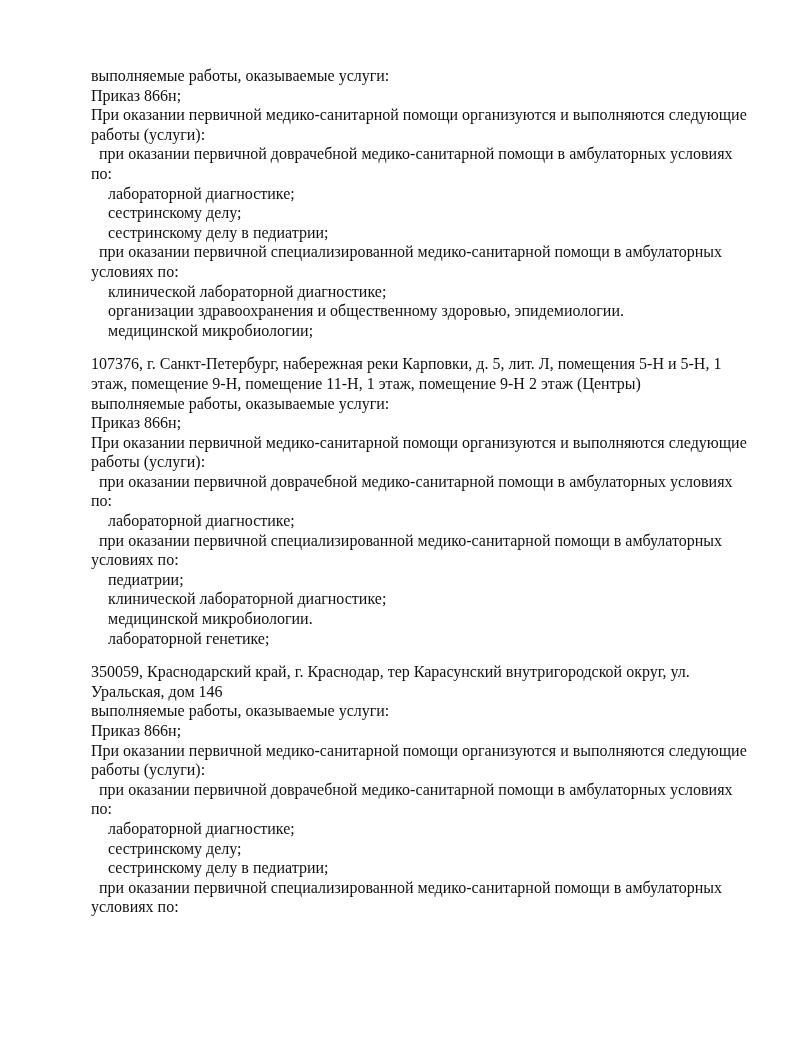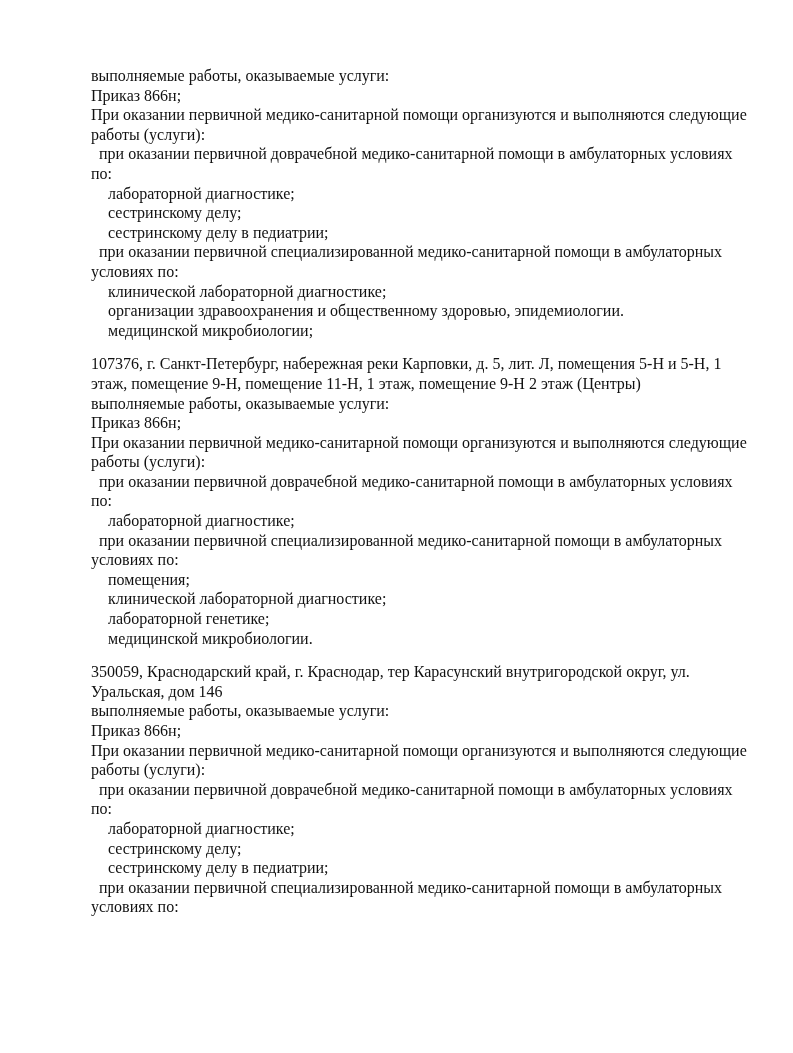--- a/index.html
+++ b/index.html
@@ -60,24 +60,24 @@
         <div class="line indent-0">этаж, помещение 9-Н, помещение 11-Н, 1 этаж, помещение 9-Н 2 этаж (Центры)</div>
         <div class="line indent-0">выполняемые работы, оказываемые услуги:</div>
         <div class="line indent-0">Приказ 866н;</div>
         <div class="line indent-0">При оказании первичной медико-санитарной помощи организуются и выполняются следующие</div>
         <div class="line indent-0">работы (услуги):</div>
         <div class="line indent-1">при оказании первичной доврачебной медико-санитарной помощи в амбулаторных условиях</div>
         <div class="line indent-0">по:</div>
         <div class="line indent-2">лабораторной диагностике;</div>
         <div class="line indent-1">при оказании первичной специализированной медико-санитарной помощи в амбулаторных</div>
         <div class="line indent-0">условиях по:</div>
-        <div class="line indent-2">помещения;</div>
+        <div class="line indent-2">педиатрии;</div>
         <div class="line indent-2">клинической лабораторной диагностике;</div>
+        <div class="line indent-2">медицинской микробиологии.</div>
         <div class="line indent-2">лабораторной генетике;</div>
-        <div class="line indent-2">медицинской микробиологии.</div>
       </div>
       <div class="section">
         <div class="line indent-0">350059, Краснодарский край, г. Краснодар, тер Карасунский внутригородской округ, ул.</div>
         <div class="line indent-0">Уральская, дом 146</div>
         <div class="line indent-0">выполняемые работы, оказываемые услуги:</div>
         <div class="line indent-0">Приказ 866н;</div>
         <div class="line indent-0">При оказании первичной медико-санитарной помощи организуются и выполняются следующие</div>
         <div class="line indent-0">работы (услуги):</div>
         <div class="line indent-1">при оказании первичной доврачебной медико-санитарной помощи в амбулаторных условиях</div>
         <div class="line indent-0">по:</div>

